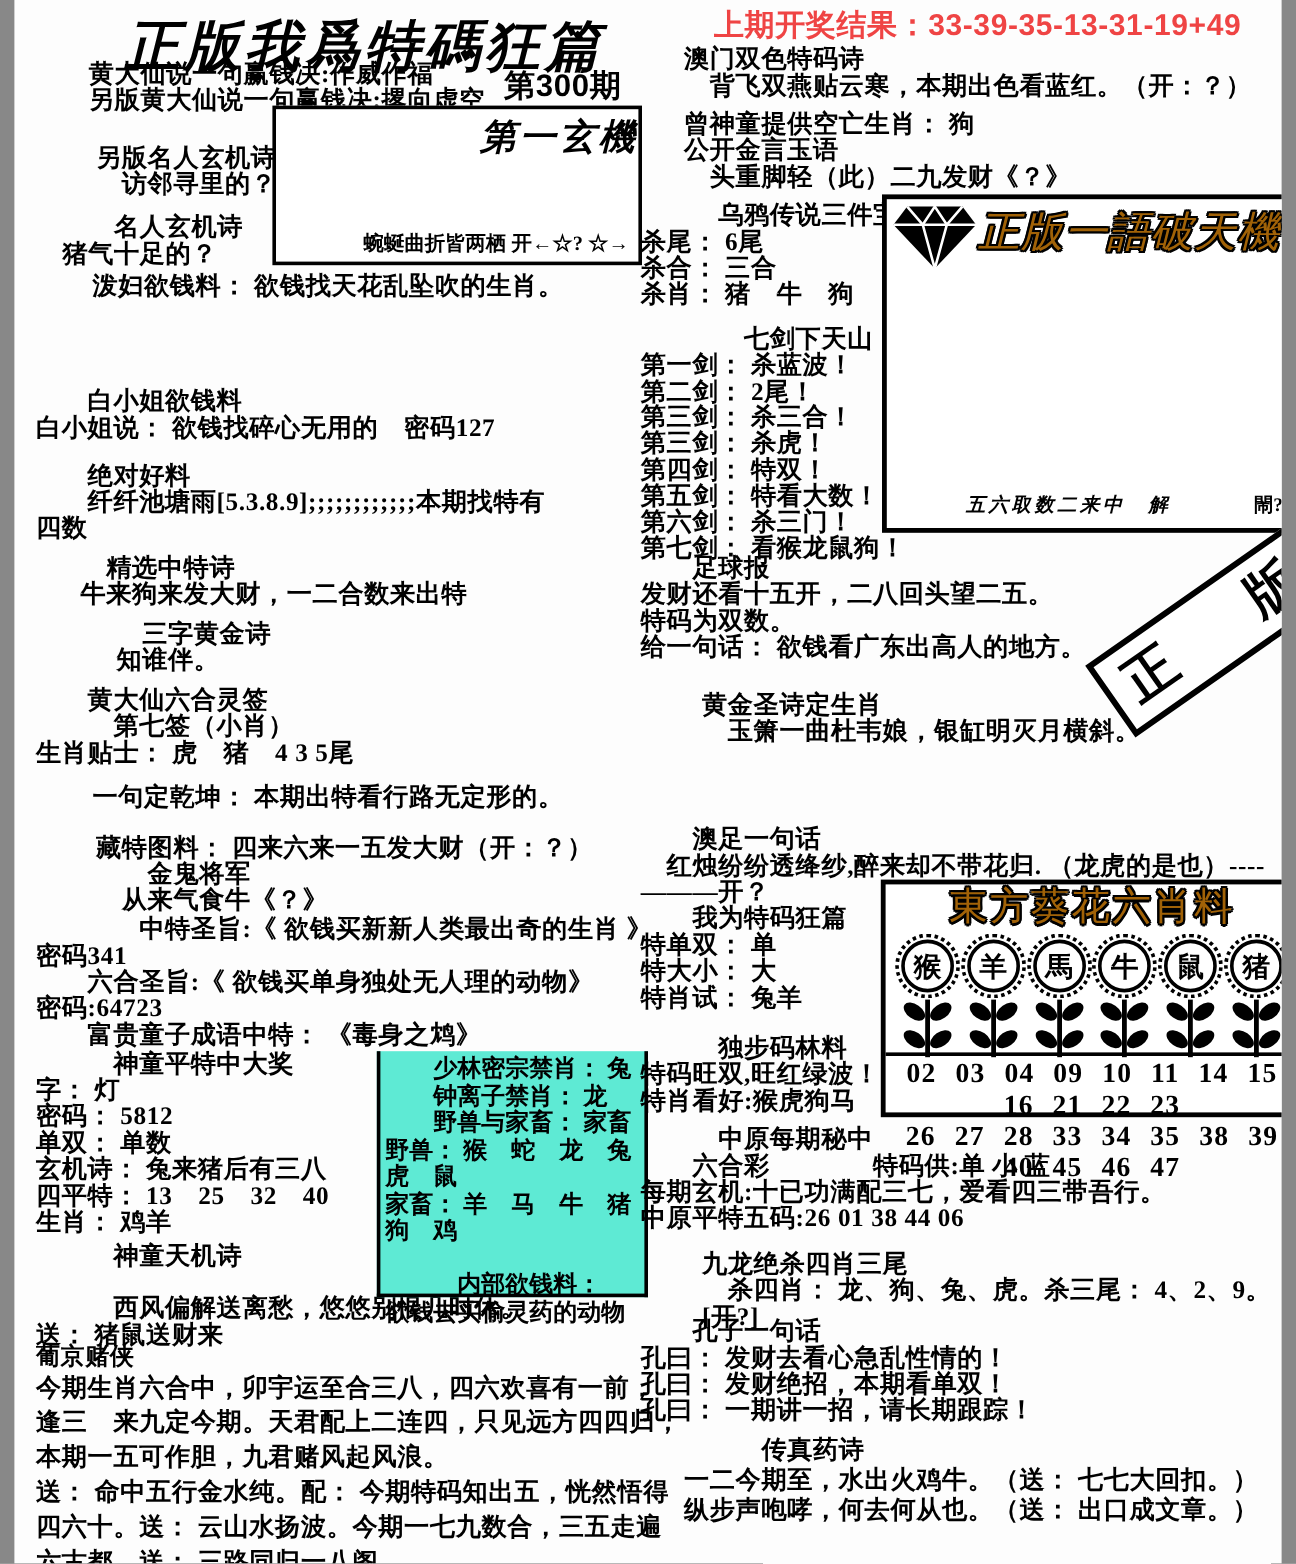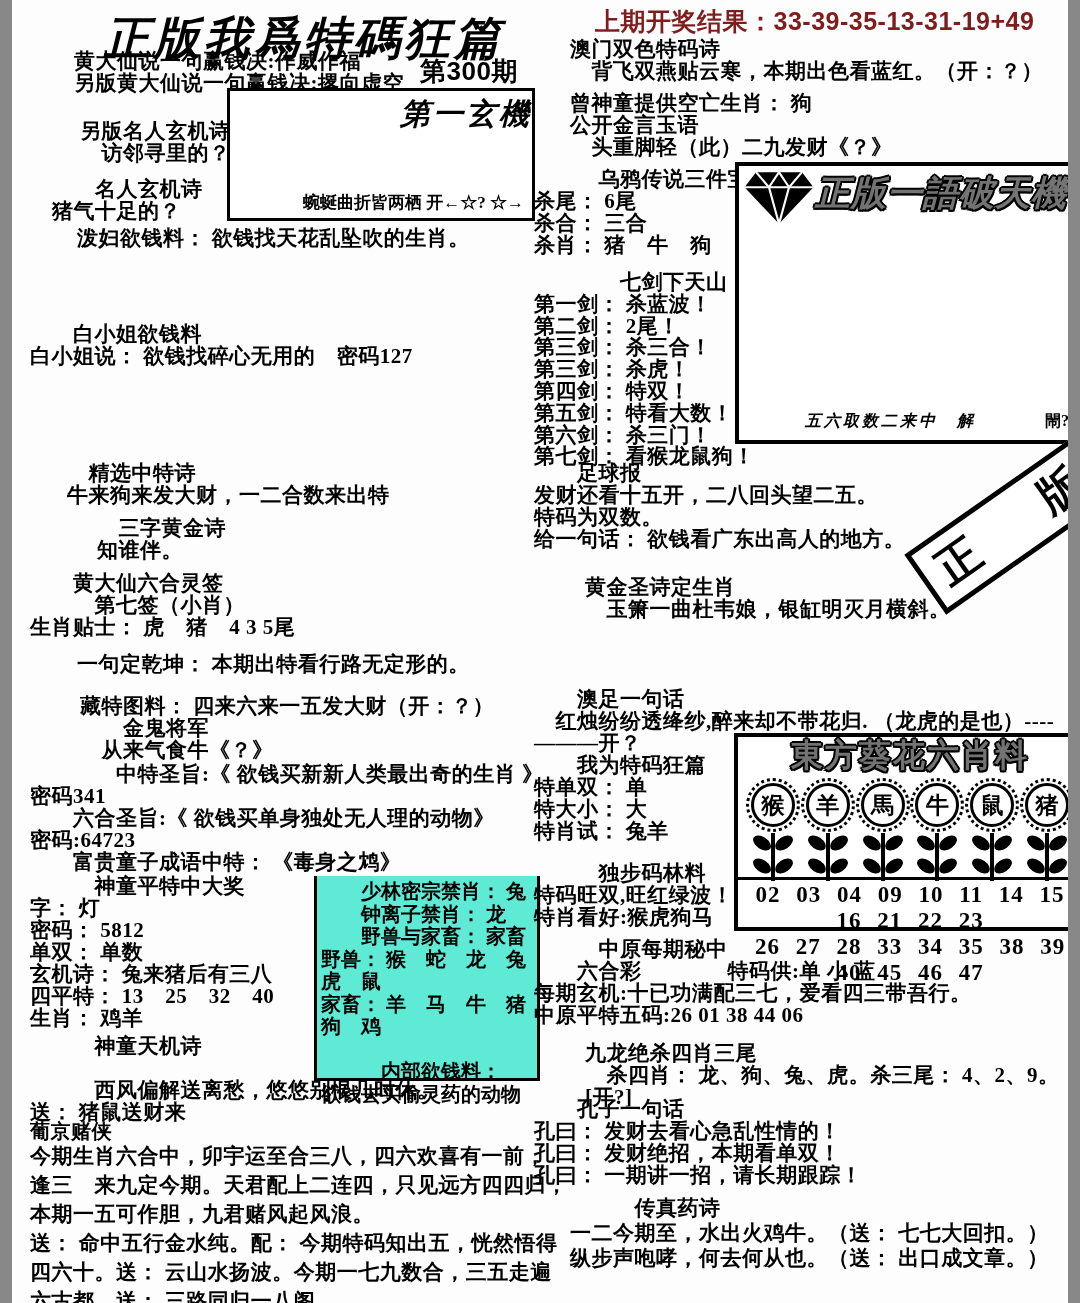--- a/index.html
+++ b/index.html
@@ -1,28 +1,28 @@
 <!DOCTYPE html>
 <html><head>
 <meta charset="utf-8">
 <style>
   html,body{margin:0;padding:0;background:#888}
   .page{position:relative;width:1056px;height:1303px;margin:0 auto;background:#fdfdfd;color:#000;
         font-family:"Liberation Serif","DejaVu Serif",serif;overflow:hidden}
   .blk{position:absolute;white-space:pre-line;font-size:21px;line-height:22px;font-weight:bold;letter-spacing:.5px}
   .sans{font-family:"Liberation Sans","DejaVu Sans",sans-serif;font-weight:bold}
-  .red{color:#7f1d1d}
+  .red{color:#ef4444}
   .title-main{position:absolute;left:92px;top:14px;font-size:46px;line-height:50px;font-weight:900;
               font-style:italic;letter-spacing:4px;white-space:nowrap}
   .box1{position:absolute;left:215px;top:88px;width:302px;height:127px;border:3px solid #000;background:#fff}
   .box1-title{text-align:right;font-size:30px;font-weight:900;font-style:italic;letter-spacing:3px;margin-top:3px}
   .box1-footer{position:absolute;right:8px;bottom:4px;font-size:17px;font-weight:bold;white-space:nowrap}
   .dbox{position:absolute;left:723px;top:162px;width:342px;height:274px;border:4px solid #000;background:#fff}
   .dbox-head{display:flex;align-items:flex-start;padding:4px 2px 0 4px}
-  .outline-text{color:#737373;font-weight:700;
+  .outline-text{color:#a16207;font-weight:400;
     text-shadow:2px 0 #000,-2px 0 #000,0 2px #000,0 -2px #000,1.5px 1.5px #000,-1.5px -1.5px #000,1.5px -1.5px #000,-1.5px 1.5px #000}
   .dbox-title{font-size:35px;line-height:48px;font-style:italic;letter-spacing:1px;white-space:nowrap}
   .dbox-fl{position:absolute;left:66px;bottom:8px;font-size:16px;font-weight:bold;font-style:italic;letter-spacing:3px}
   .dbox-fr{position:absolute;right:12px;bottom:8px;font-size:16px;font-weight:bold}
   .cbox{position:absolute;left:302px;top:876px;width:220px;height:202px;border:3px solid #000;border-top:none;background:#5eead4}
   .cbox .txt{white-space:pre-line;font-size:20px;line-height:22.5px;font-weight:bold;padding:4px 2px 0 4px}
   .stamp{position:absolute;left:893px;top:484px;border:5px solid #000;padding:2px 14px;font-size:44px;font-weight:900;
          letter-spacing:18px;transform:rotate(-35deg);white-space:nowrap;background:#fff}
   .sbox{position:absolute;left:722px;top:733px;width:344px;height:190px;border:4px solid #000;background:#fff}
   .sbox-title{text-align:center;font-size:32px;line-height:37px;letter-spacing:2px;white-space:nowrap}
@@ -55,20 +55,23 @@
     <div class="box1-footer">蜿蜒曲折皆两栖 开←☆? ☆→</div>
   </div>
 
   <div class="blk" style="left:68px;top:120px">另版名人玄机诗
 　访邻寻里的？</div>
   <div class="blk" style="left:40px;top:178px">　　名人玄机诗
 猪气十足的？</div>
   <div class="blk" style="left:65px;top:227px">泼妇欲钱料： 欲钱找天花乱坠吹的生肖。</div>
   <div class="blk" style="left:18px;top:323px">　　白小姐欲钱料
 白小姐说： 欲钱找碎心无用的　密码127</div>
+  <div class="blk" style="left:18px;top:385px">　　绝对好料
+　　纤纤池塘雨[5.3.8.9];;;;;;;;;;;;本期找特有
+四数</div>
   <div class="blk" style="left:55px;top:462px">　精选中特诗
 牛来狗来发大财，一二合数来出特</div>
   <div class="blk" style="left:85px;top:517px">　三字黄金诗
 知谁伴。</div>
   <div class="blk" style="left:18px;top:572px">　　黄大仙六合灵签
 　　　第七签（小肖）
 生肖贴士： 虎　猪　4 3 5尾</div>
   <div class="blk" style="left:65px;top:653px">一句定乾坤： 本期出特看行路无定形的。</div>
   <div class="blk" style="left:68px;top:695px">藏特图料： 四来六来一五发大财（开：？）
 　　金鬼将军

